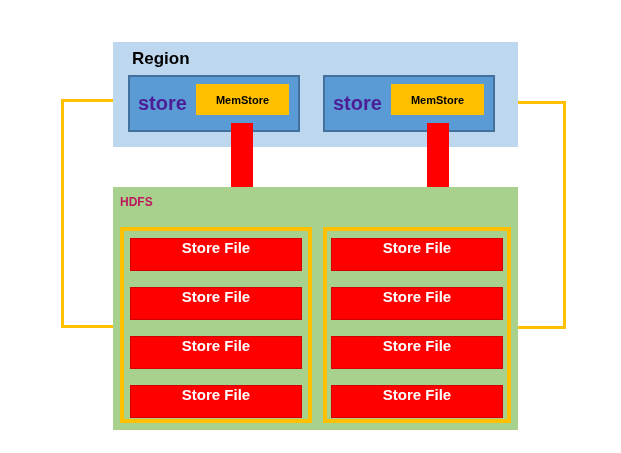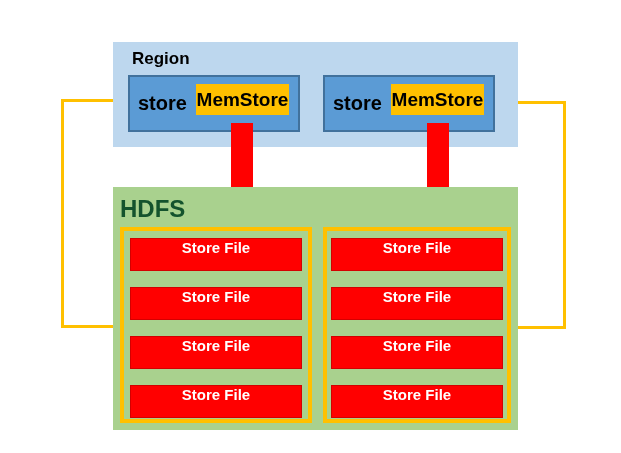--- a/index.html
+++ b/index.html
@@ -31,29 +31,29 @@
     top: 33px; height: 57px; width: 172px;
     background: var(--store-fill);
     border: 2px solid var(--store-border);
     box-sizing: border-box;
   }
   .store-box.s1 { left: 15px; }
   .store-box.s2 { left: 210px; }
   .store-label {
     left: 8px; top: 50%;
     transform: translateY(-54%);
-    font-size: 20px; font-weight: bold; color: #000000;
+    font-size: 20px; font-weight: bold; color: #4c1d95;
   }
   .memstore-box {
     left: 66px; top: 7px; width: 93px; height: 31px;
     background: var(--memstore-fill);
     display: flex; align-items: center; justify-content: center;
   }
   .memstore-label {
-    font-size: 19px; font-weight: bold; color: #000;
+    font-size: 11px; font-weight: bold; color: #000;
   }
 
   
   .arrow-shaft {
     top: 123px; width: 22px; height: 75px;
     background: var(--arrow);
   }
   .arrow-shaft.a1 { left: 231px; }
   .arrow-shaft.a2 { left: 427px; }
   .arrow-head {
@@ -65,21 +65,21 @@
   .arrow-head.a1 { left: 217px; }
   .arrow-head.a2 { left: 413px; }
 
   
   .hdfs-box {
     left: 113px; top: 187px; width: 405px; height: 243px;
     background: var(--hdfs-fill);
   }
   .hdfs-label {
     left: 7px; top: 8px;
-    font-size: 24px; font-weight: bold; color: #14532d;
+    font-size: 12px; font-weight: bold; color: #be185d;
   }
   .file-group {
     top: 40px; height: 196px;
     border: 4px solid var(--group-border);
     box-sizing: border-box;
   }
   .file-group.g1 { left: 7px;  width: 192px; }
   .file-group.g2 { left: 210px; width: 188px; }
   .store-file {
     width: 172px; height: 33px;

